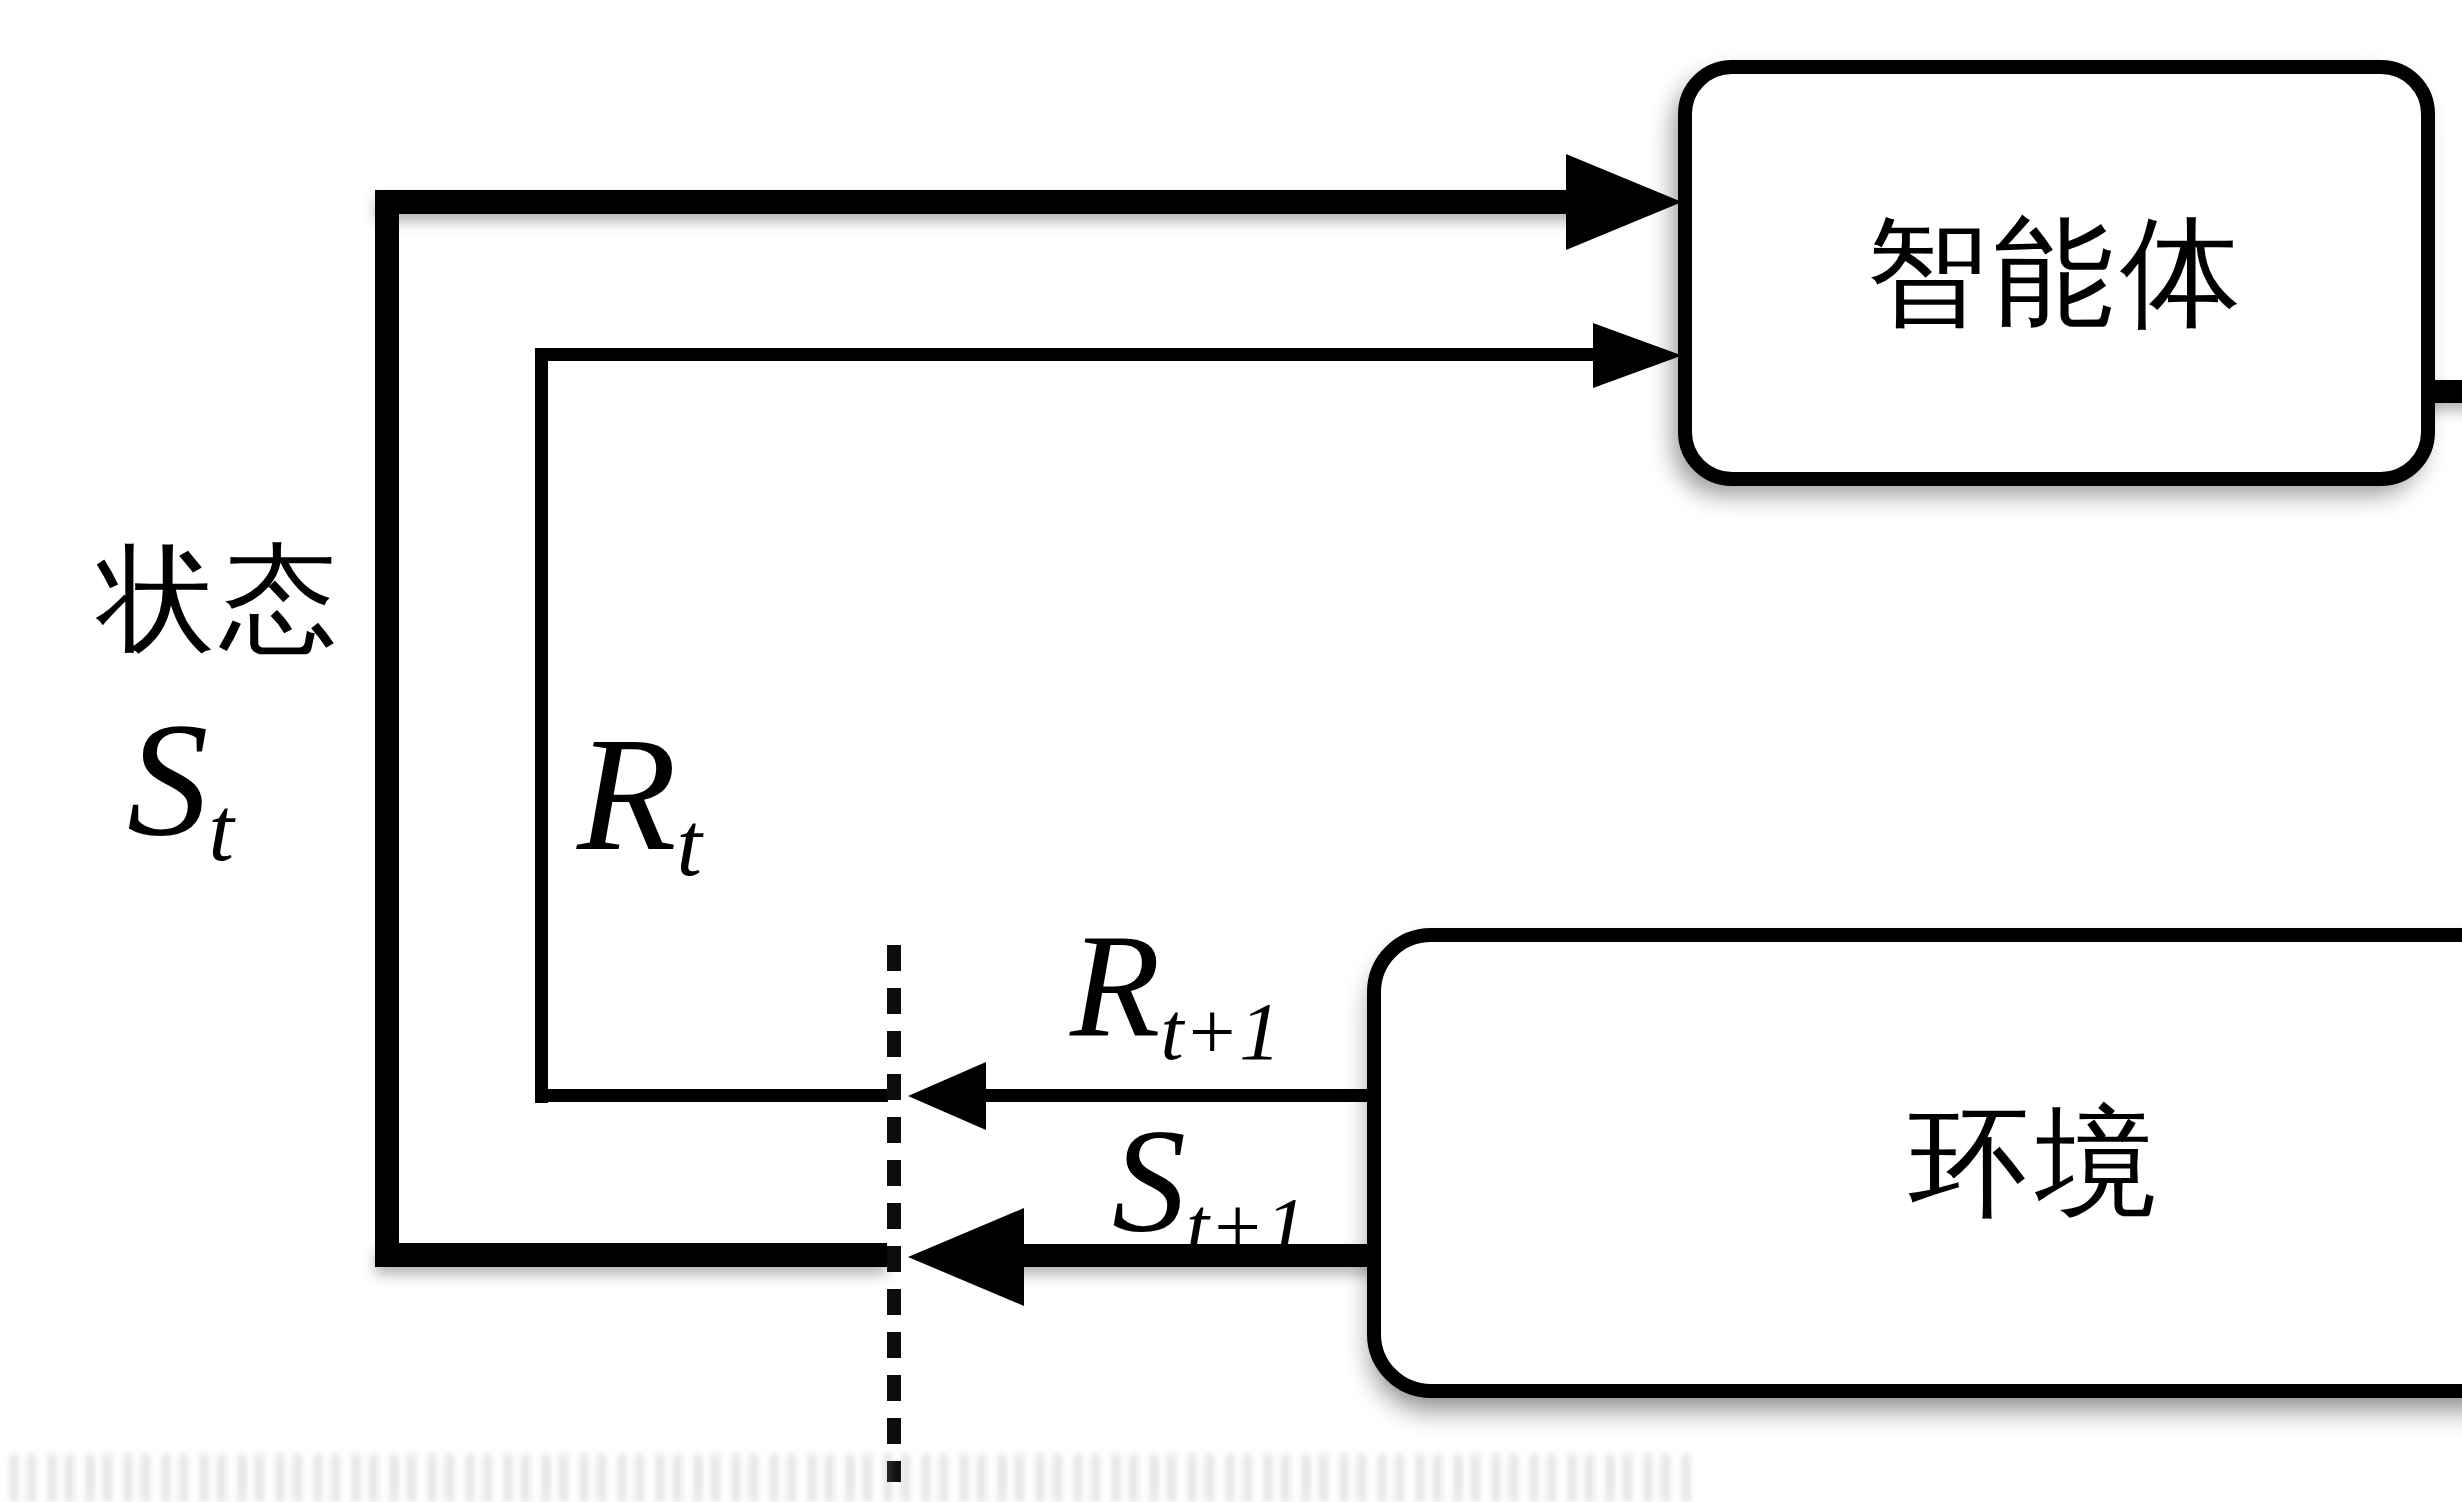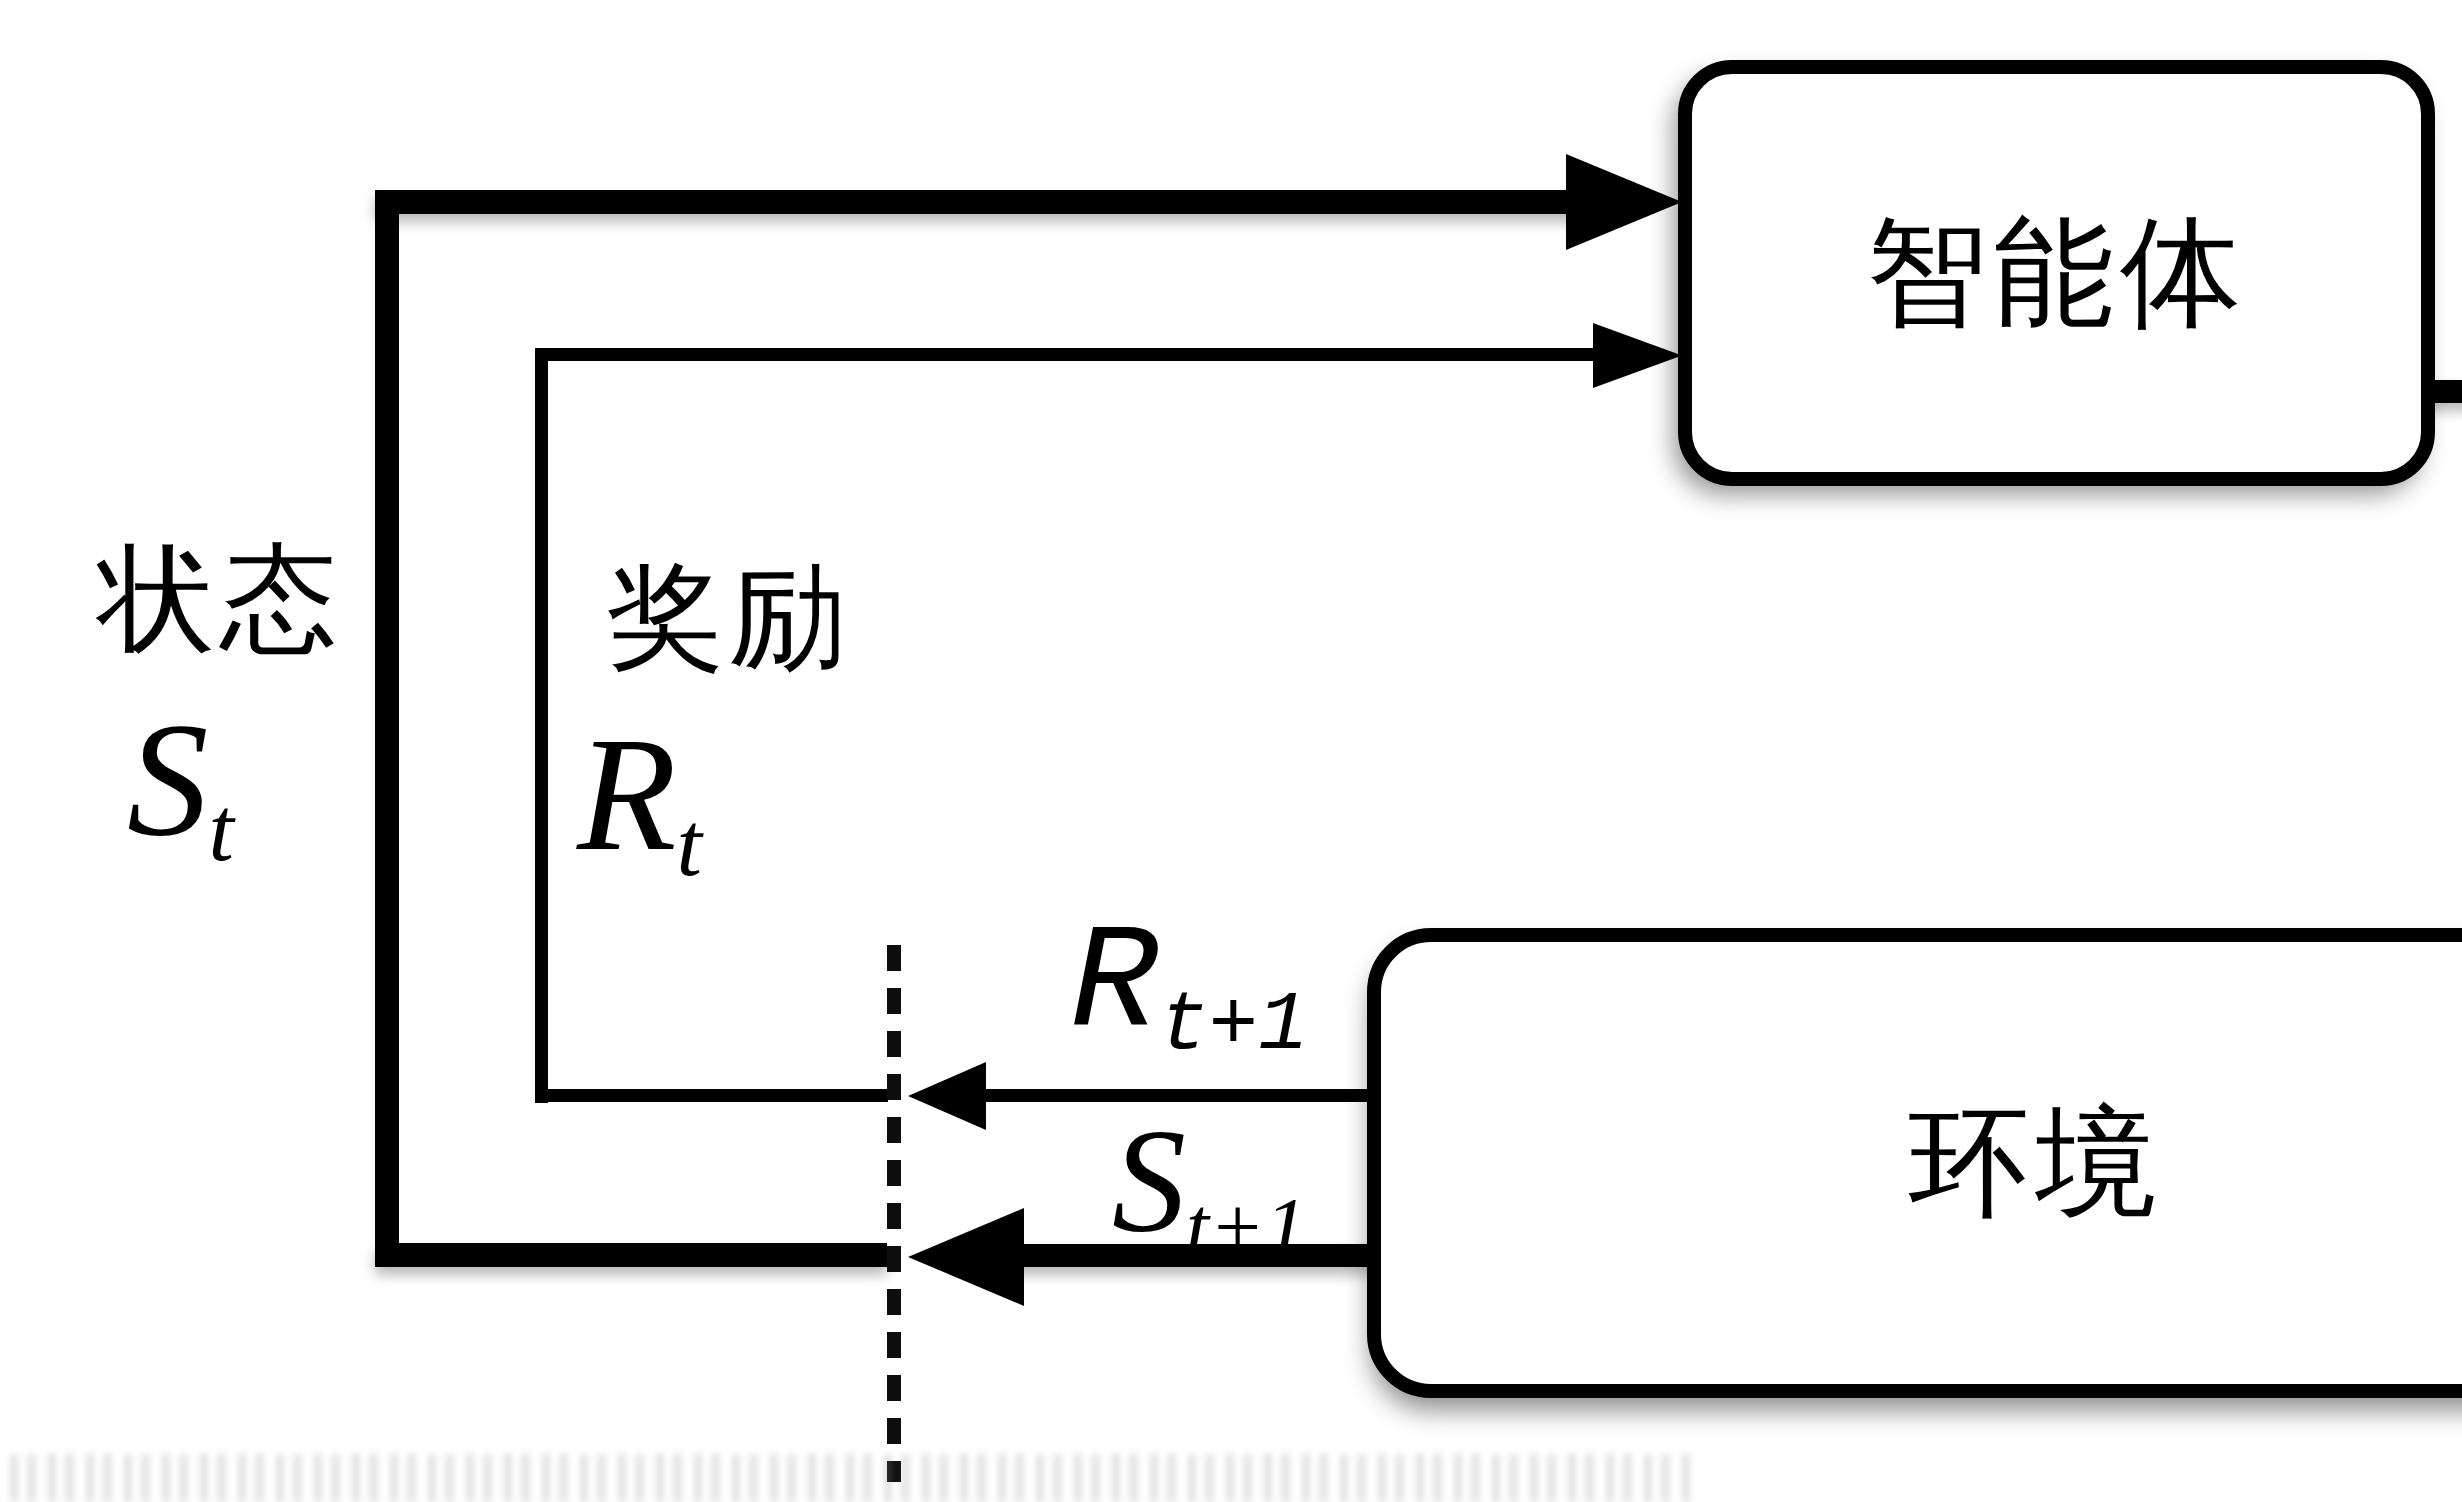--- a/index.html
+++ b/index.html
@@ -77,26 +77,25 @@
 
   <div class="node" id="env-box">
     <span class="node-label">环境</span>
   </div>
 
   <div class="cjk-label" style="left:98px; top:541px;">状态</div>
   <div class="math-label" style="left:127px; top:698px;">
     <span>S</span><sub>t</sub>
   </div>
 
-  <div class="cjk-label" style="left:607px; top:559px;">奖励</div>
   <div class="math-label" style="left:577px; top:713px;">
     <span>R</span><sub>t</sub>
   </div>
 
-  <div class="math-label small" style="left:1070px; top:912px;font-family:Liberation Mono, monospace;">
+  <div class="math-label small" style="left:1070px; top:912px;">
     <span>R</span><sub>t+1</sub>
   </div>
 
   <div class="math-label small" style="left:1080px; top:1107px;margin-left:32px;">
     <span>S</span><sub>t+1</sub>
   </div>
 
   <div id="caption-remnant"></div>
 
 </div>

